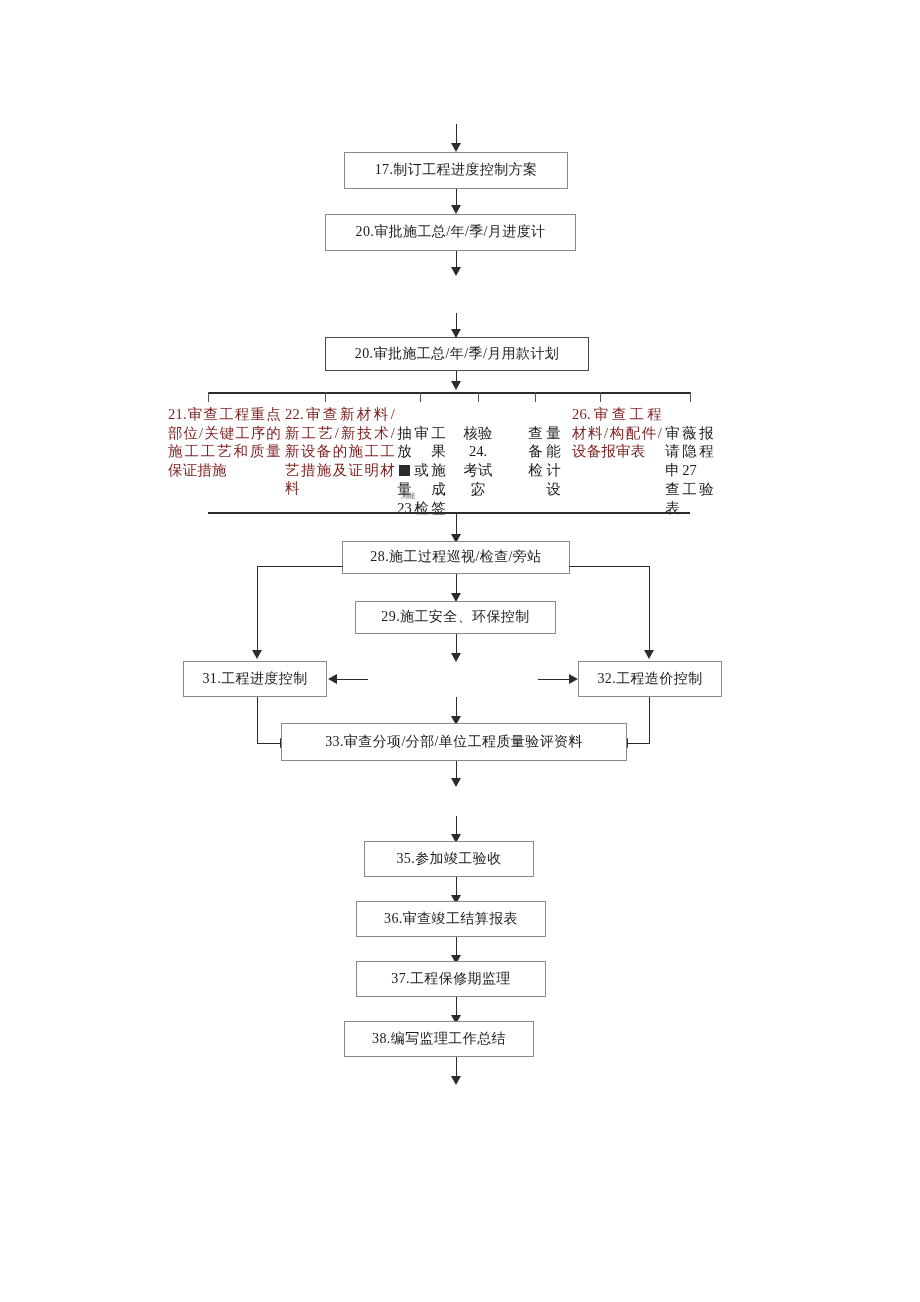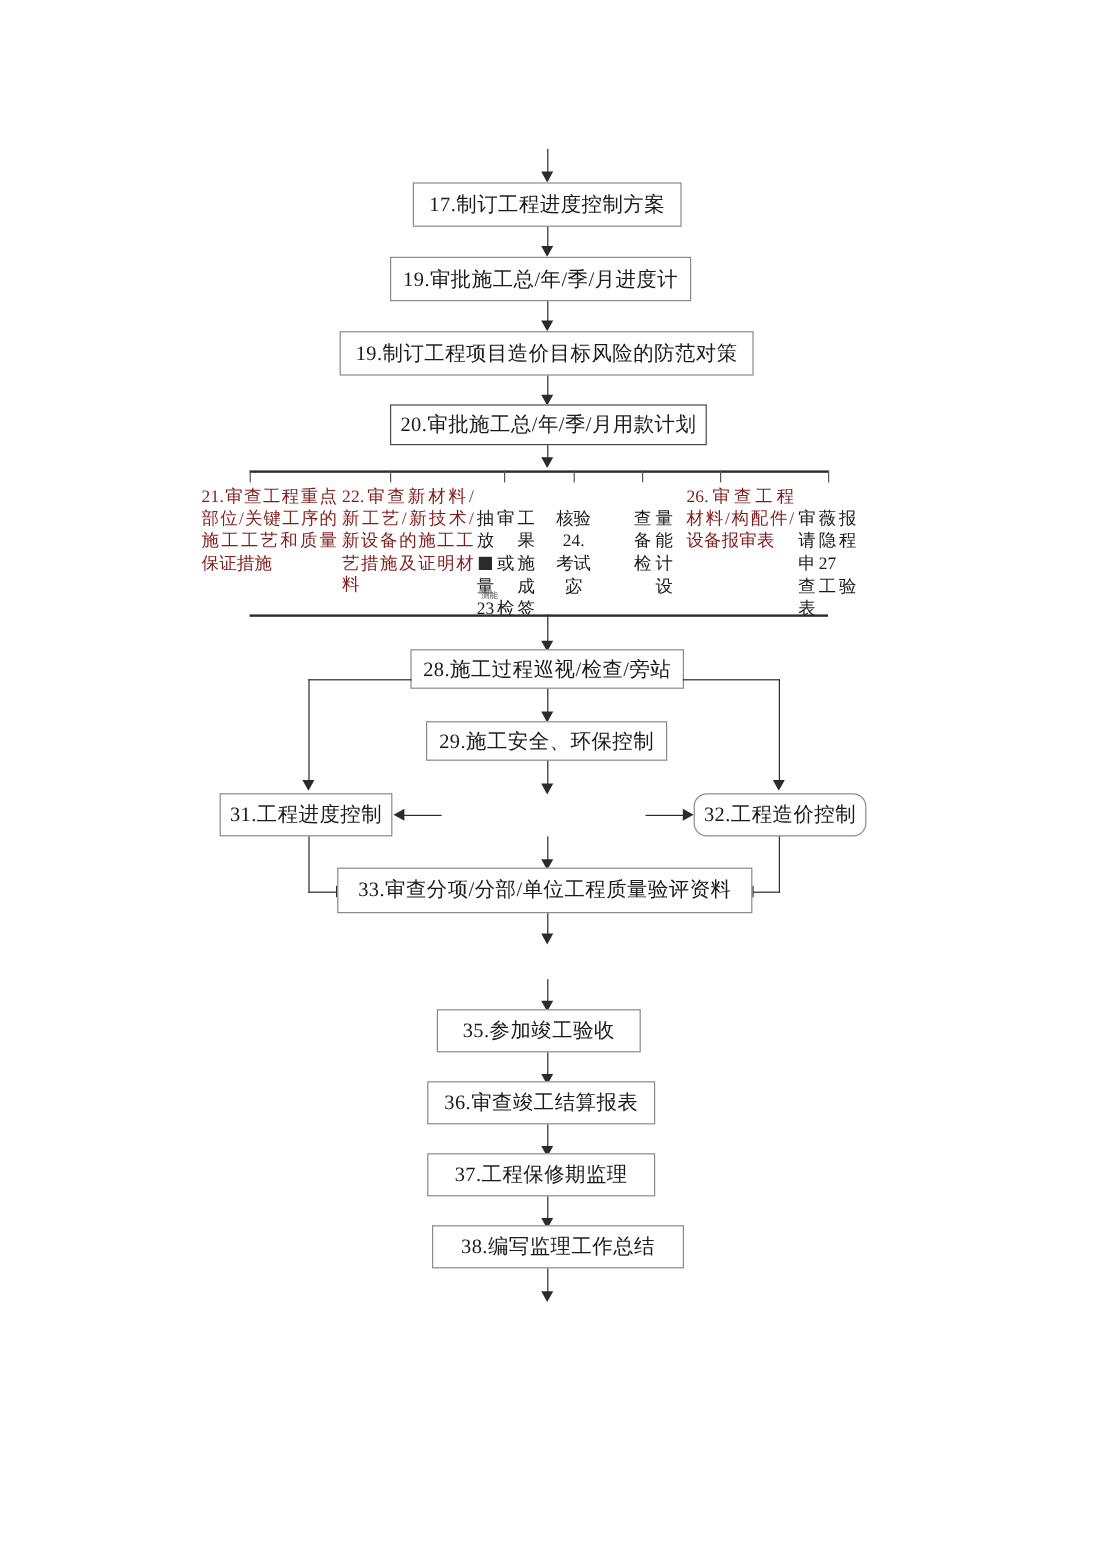--- a/index.html
+++ b/index.html
@@ -22,21 +22,21 @@
   
   .node {
     position: absolute;
     box-sizing: border-box;
     border: 1px solid #8a8a8a;
     background: #ffffff;
     display: flex;
     align-items: center;
     justify-content: center;
     text-align: center;
-    font-size: 17px;
+    font-size: 14px;
     line-height: 1.15;
     letter-spacing: 0.4px;
     white-space: nowrap;
     color: #1a1a1a;
   }
   .node.strong {
     border-color: #4a4a4a;
   }
   
   .terminal {
@@ -137,28 +137,25 @@
   <div class="vline" style="left:456px; top:124px; height:24px;"></div>
   <div class="arrow-down" style="left:450.5px; top:143px;"></div>
 
   <div class="node" style="left:344px; top:152px; width:224px; height:37px;">
     <span>17.制订工程进度控制方案</span>
   </div>
   <div class="vline" style="left:456px; top:189px; height:21px;"></div>
   <div class="arrow-down" style="left:450.5px; top:205px;"></div>
 
   <div class="node" style="left:325px; top:214px; width:251px; height:37px;">
-    <span>19.审批施工总/年/季/月进度计</span>
+    <span>20.审批施工总/年/季/月进度计</span>
   </div>
   <div class="vline" style="left:456px; top:251px; height:21px;"></div>
   <div class="arrow-down" style="left:450.5px; top:267px;"></div>
 
-  <div class="node" style="left:283px; top:276px; width:345px; height:37px;">
-    <span>19.制订工程项目造价目标风险的防范对策</span>
-  </div>
   <div class="vline" style="left:456px; top:313px; height:21px;"></div>
   <div class="arrow-down" style="left:450.5px; top:329px;"></div>
 
   <div class="node strong" style="left:325px; top:337px; width:264px; height:34px;">
     <span>20.审批施工总/年/季/月用款计划</span>
   </div>
 
   <div class="vline" style="left:456px; top:371px; height:14px;"></div>
   <div class="arrow-down" style="left:450.5px; top:381px;"></div>
   <div class="hline thick" style="left:208px; top:392px; width:482px;"></div>
@@ -268,21 +265,21 @@
 
   <div class="node" style="left:355px; top:601px; width:201px; height:33px;">
     <span>29.施工安全、环保控制</span>
   </div>
   <div class="vline" style="left:456px; top:634px; height:24px;"></div>
   <div class="arrow-down" style="left:450.5px; top:653px;"></div>
 
   <div class="node" style="left:183px; top:661px; width:144px; height:36px;">
     <span>31.工程进度控制</span>
   </div>
-  <div class="node" style="left:578px; top:661px; width:144px; height:36px;border-radius:11px;">
+  <div class="node" style="left:578px; top:661px; width:144px; height:36px;">
     <span>32.工程造价控制</span>
   </div>
 
   <div class="hline" style="left:336px; top:679px; width:32px;"></div>
   <div class="arrow-left" style="left:328px; top:673.5px;"></div>
 
   <div class="hline" style="left:538px; top:679px; width:32px;"></div>
   <div class="arrow-right" style="left:569px; top:673.5px;"></div>
 
   <div class="vline" style="left:456px; top:697px; height:24px;"></div>
@@ -316,20 +313,20 @@
   </div>
   <div class="vline" style="left:456px; top:937px; height:23px;"></div>
   <div class="arrow-down" style="left:450.5px; top:955px;"></div>
 
   <div class="node" style="left:356px; top:961px; width:190px; height:36px;">
     <span>37.工程保修期监理</span>
   </div>
   <div class="vline" style="left:456px; top:997px; height:23px;"></div>
   <div class="arrow-down" style="left:450.5px; top:1015px;"></div>
 
-  <div class="node" style="left:360px; top:1021px; width:210px; height:36px;text-align:center;">
+  <div class="node" style="left:344px; top:1021px; width:190px; height:36px;text-align:center;">
     <span>38.编写监理工作总结</span>
   </div>
   <div class="vline" style="left:456px; top:1057px; height:24px;"></div>
   <div class="arrow-down" style="left:450.5px; top:1076px;"></div>
 
 
 </div>
 
 </body></html>

